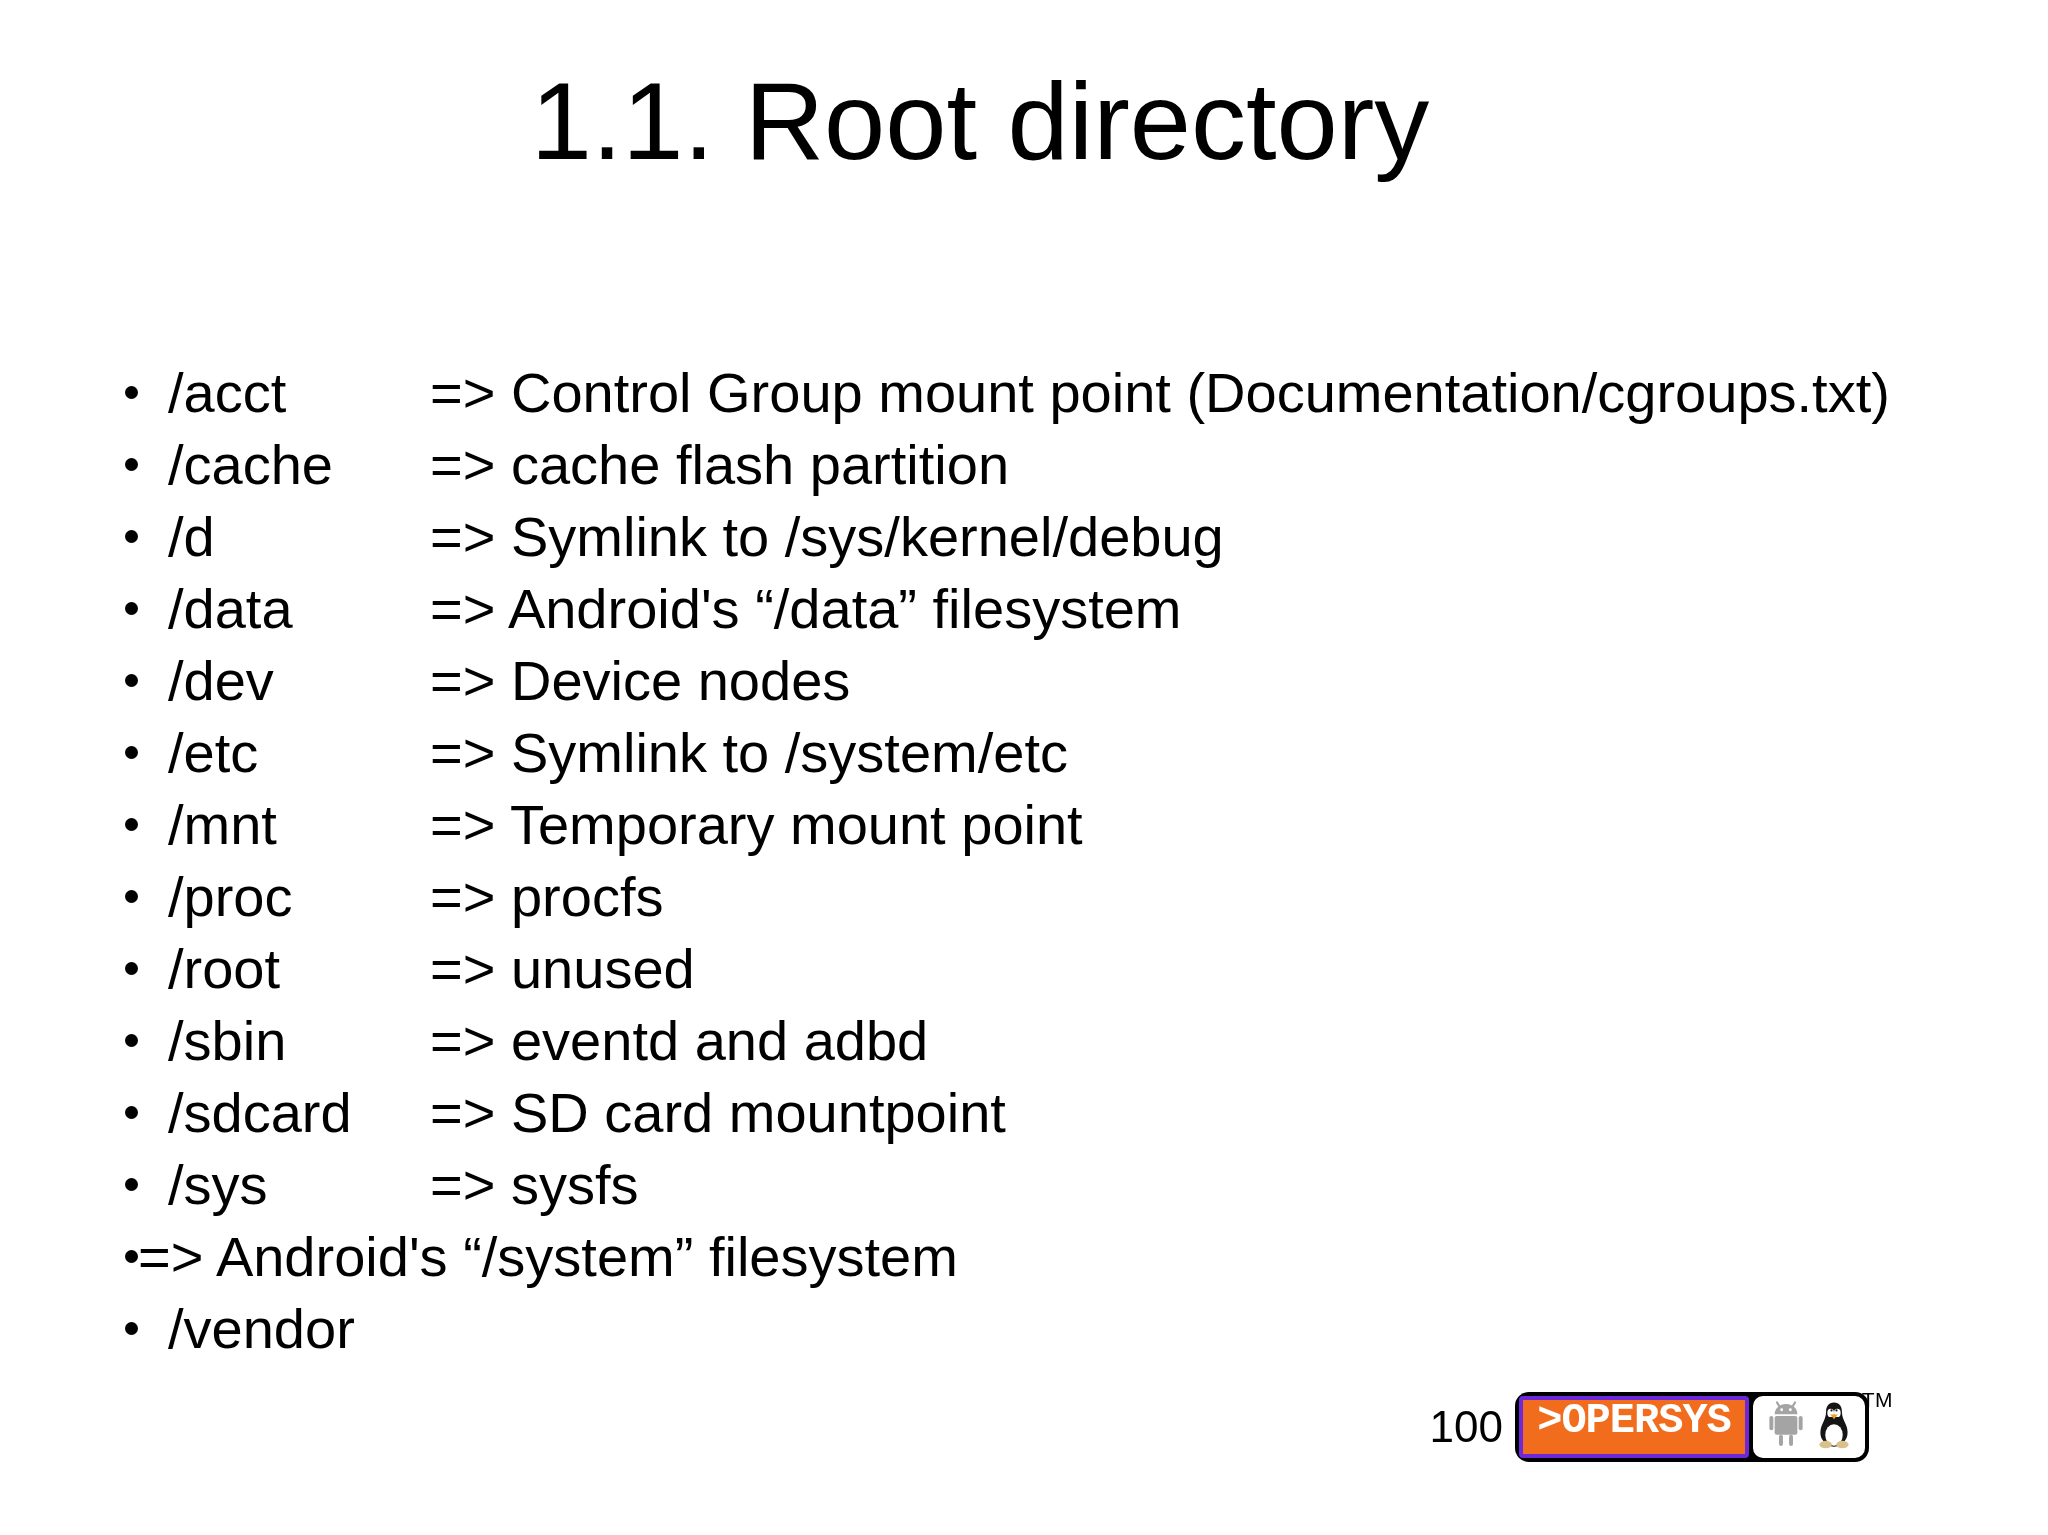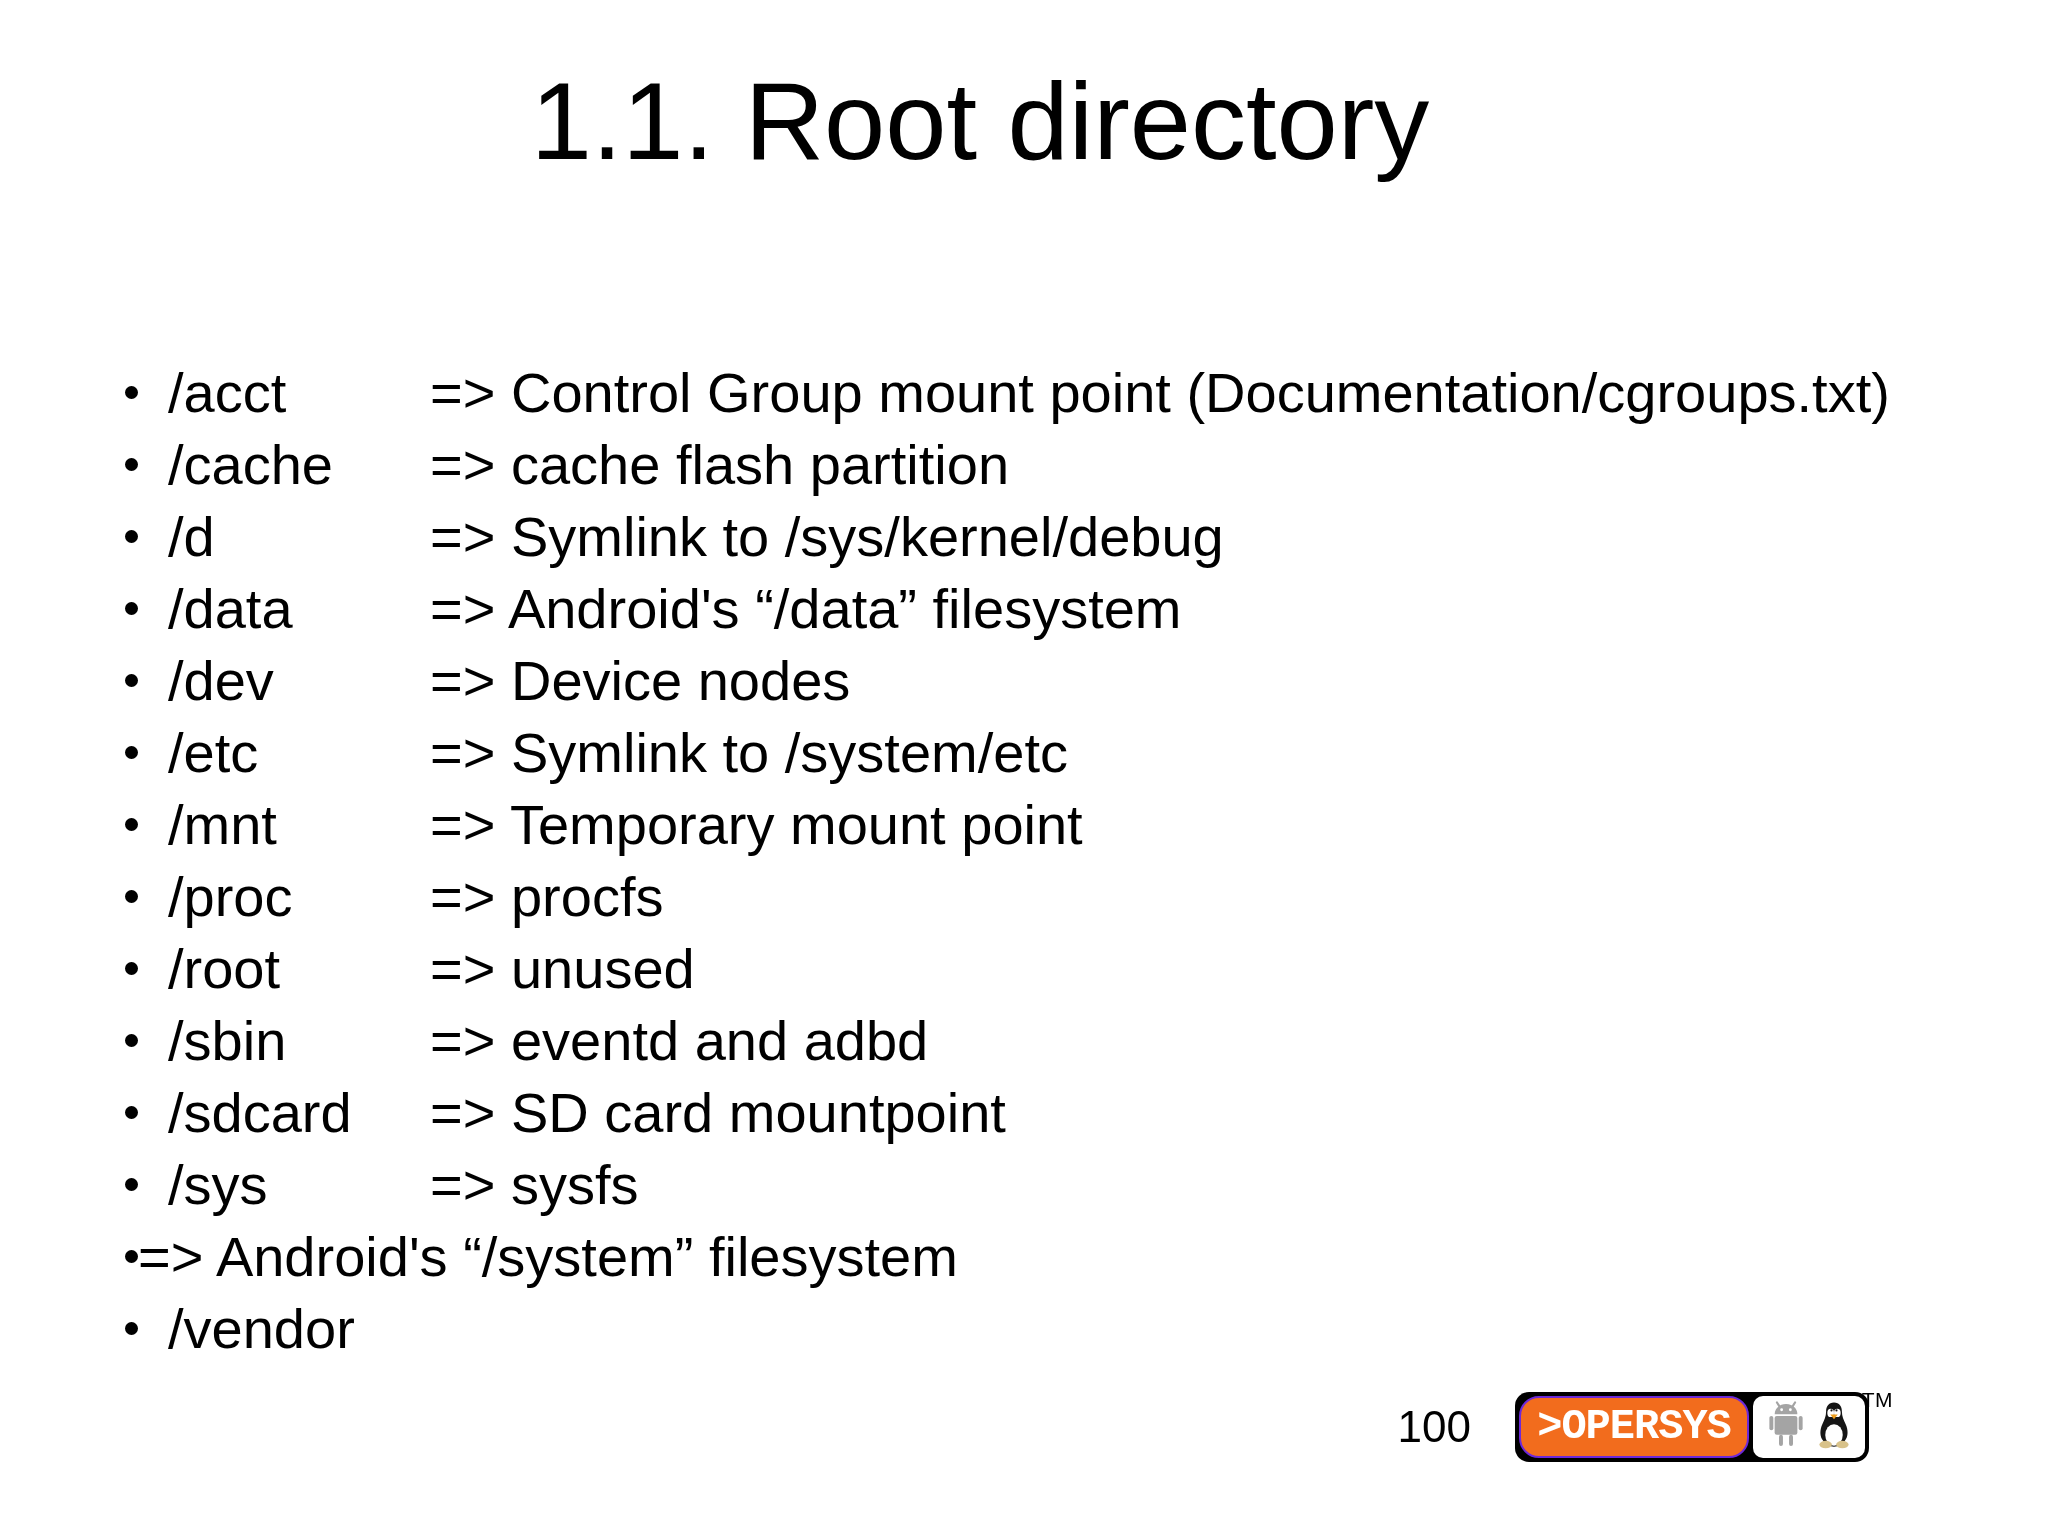--- a/index.html
+++ b/index.html
@@ -51,43 +51,42 @@
     margin-left: 30px;
     width: 262px;
   }
   .desc { flex: none; }
   .footer {
     position: absolute;
     right: 91px;
     bottom: 73px;
     display: flex;
     align-items: center;
-    gap: 32px;
   }
   .page-number {
     font-size: 44px;
     margin-right: 12px;
   }
   .logo-badge {
     position: relative;
     width: 354px;
     height: 70px;
     background: #000000;
     border-radius: 14px;
     padding: 4px;
     display: flex;
     gap: 4px;
   }
   .logo-orange {
     flex: 1;
     background: var(--logo-orange, #f26c1d);
-    border: 2px solid #6d28d9;
-    border-radius: 20px;
-    display: flex;
-    align-items: center;
+    border: 4px solid #6d28d9;
+    border-radius: 4px;
+    display: flex;
+    align-items: flex-start;
     justify-content: center;
   }
   .logo-brand {
     font-family: "Liberation Mono", "DejaVu Sans Mono", monospace;
     font-weight: bold;
     font-size: 42px;
     line-height: 1;
     color: #ffffff;
     letter-spacing: -1px;
   }

